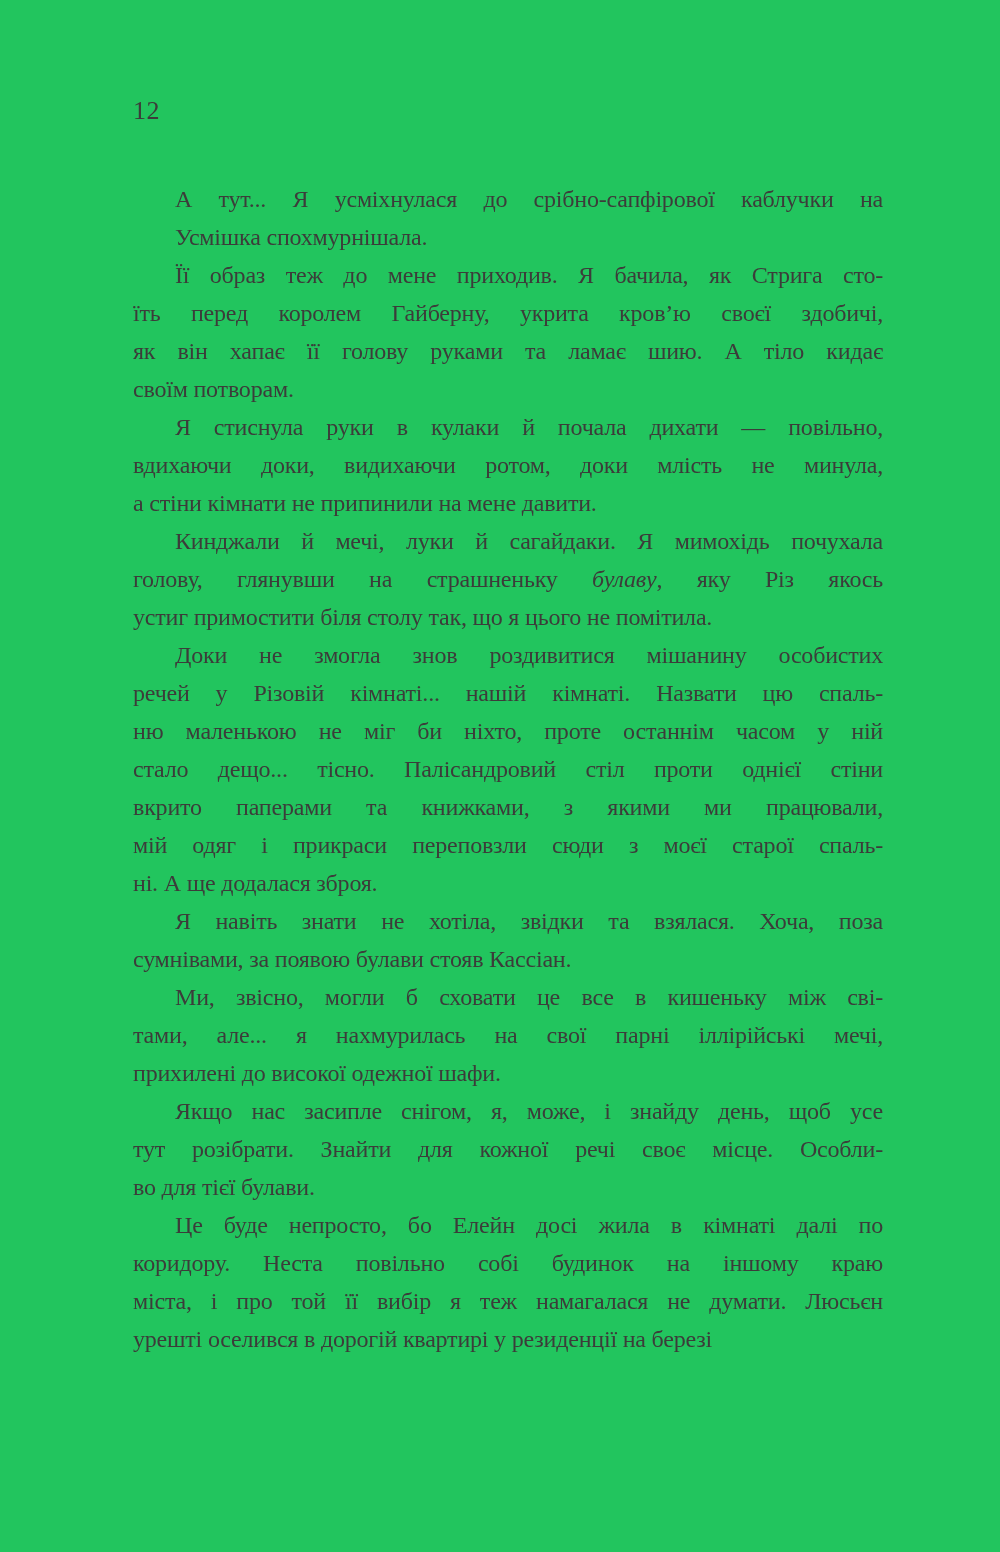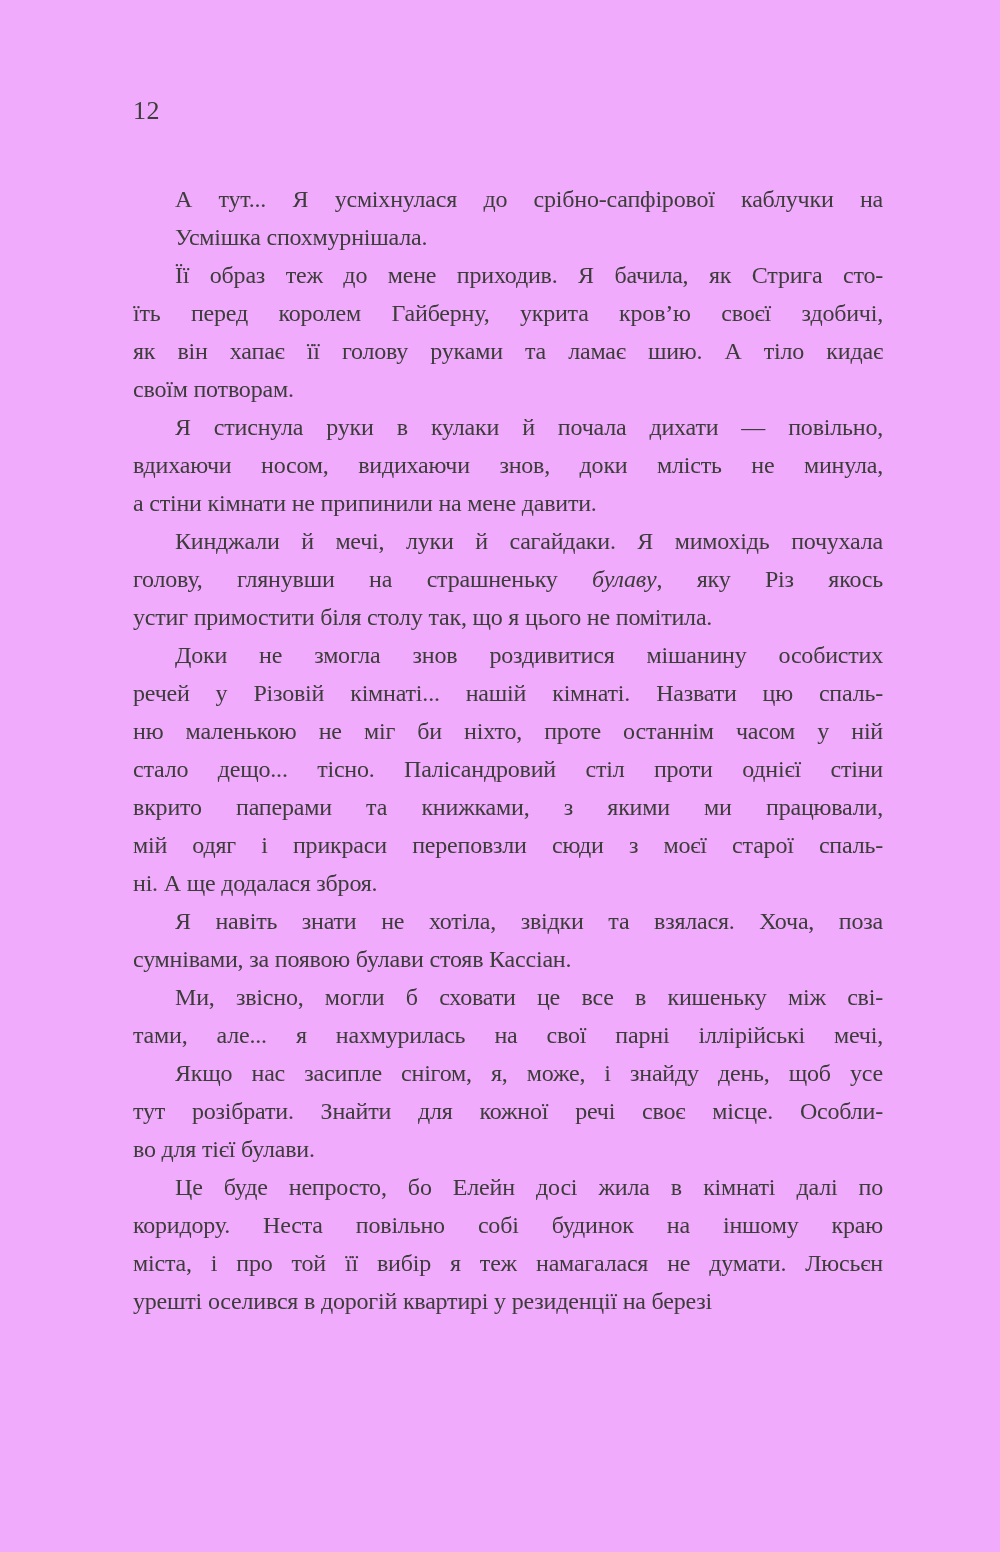--- a/index.html
+++ b/index.html
@@ -3,21 +3,21 @@
 <meta charset="utf-8">
 <style>
   html, body {
     margin: 0;
     padding: 0;
   }
   .page {
     position: relative;
     width: 1000px;
     height: 1552px;
-    background: #f0abfc;
+    background: #22c55e;
     font-family: "Liberation Serif", "DejaVu Serif", serif;
     color: #3c3c3a;
     overflow: hidden;
   }
   .page-number {
     position: absolute;
     left: 133px;
     top: 96px;
     font-size: 26px;
     line-height: 30px;
@@ -65,21 +65,21 @@
         <div class="line first last">Усмішка спохмурнішала.</div>
       </div>
       <div class="paragraph">
         <div class="line first">Її образ теж до мене приходив. Я бачила, як Стрига сто-</div>
         <div class="line">їть перед королем Гайберну, укрита кров’ю своєї здобичі,</div>
         <div class="line">як він хапає її голову руками та ламає шию. А тіло кидає</div>
         <div class="line last">своїм потворам.</div>
       </div>
       <div class="paragraph">
         <div class="line first">Я стиснула руки в кулаки й почала дихати — повільно,</div>
-        <div class="line">вдихаючи носом, видихаючи знов, доки млість не минула,</div>
+        <div class="line">вдихаючи доки, видихаючи ротом, доки млість не минула,</div>
         <div class="line last">а стіни кімнати не припинили на мене давити.</div>
       </div>
       <div class="paragraph">
         <div class="line first">Кинджали й мечі, луки й сагайдаки. Я мимохідь почухала</div>
         <div class="line">голову, глянувши на страшненьку <i>булаву</i>, яку Різ якось</div>
         <div class="line last">устиг примостити біля столу так, що я цього не помітила.</div>
       </div>
       <div class="paragraph">
         <div class="line first">Доки не змогла знов роздивитися мішанину особистих</div>
         <div class="line">речей у Різовій кімнаті... нашій кімнаті. Назвати цю спаль-</div>
@@ -89,20 +89,21 @@
         <div class="line">мій одяг і прикраси переповзли сюди з моєї старої спаль-</div>
         <div class="line last">ні. А ще додалася зброя.</div>
       </div>
       <div class="paragraph">
         <div class="line first">Я навіть знати не хотіла, звідки та взялася. Хоча, поза</div>
         <div class="line last">сумнівами, за появою булави стояв Кассіан.</div>
       </div>
       <div class="paragraph">
         <div class="line first">Ми, звісно, могли б сховати це все в кишеньку між сві-</div>
         <div class="line">тами, але... я нахмурилась на свої парні іллірійські мечі,</div>
+        <div class="line last">прихилені до високої одежної шафи.</div>
       </div>
       <div class="paragraph">
         <div class="line first">Якщо нас засипле снігом, я, може, і знайду день, щоб усе</div>
         <div class="line">тут розібрати. Знайти для кожної речі своє місце. Особли-</div>
         <div class="line last">во для тієї булави.</div>
       </div>
       <div class="paragraph">
         <div class="line first">Це буде непросто, бо Елейн досі жила в кімнаті далі по</div>
         <div class="line">коридору. Неста повільно собі будинок на іншому краю</div>
         <div class="line">міста, і про той її вибір я теж намагалася не думати. Люсьєн</div>

